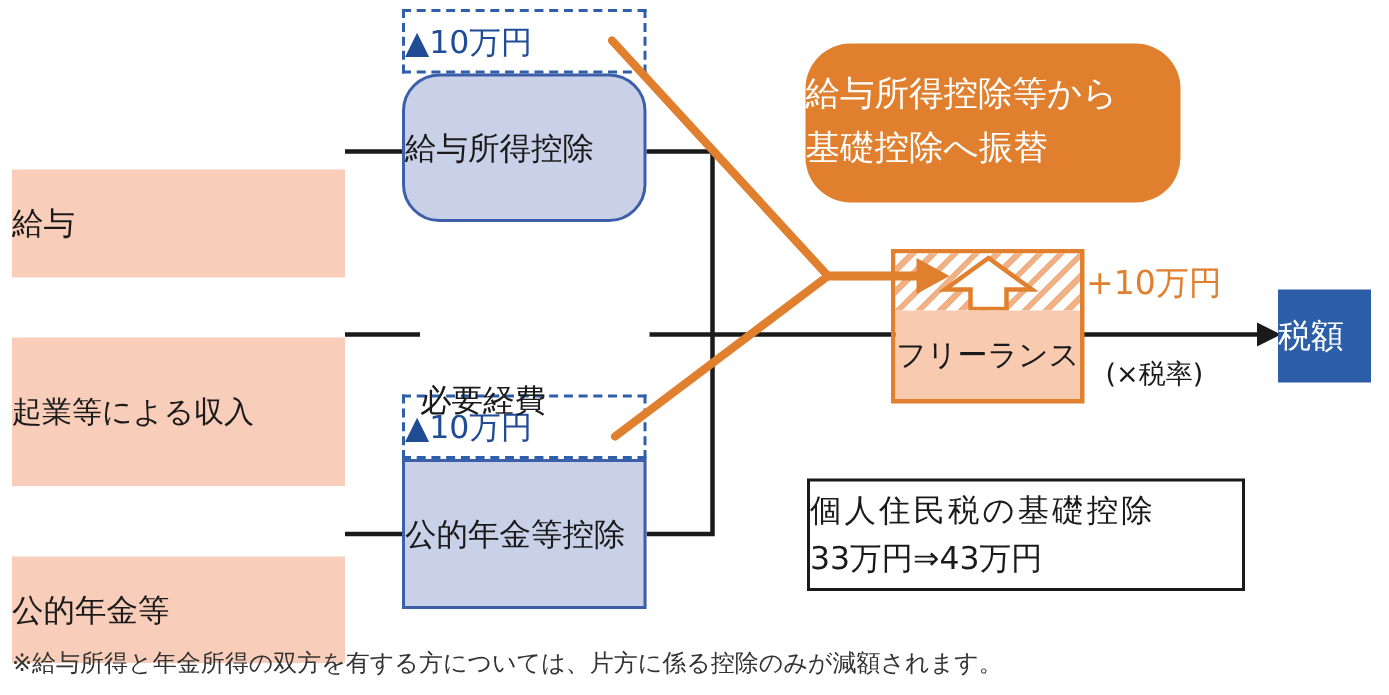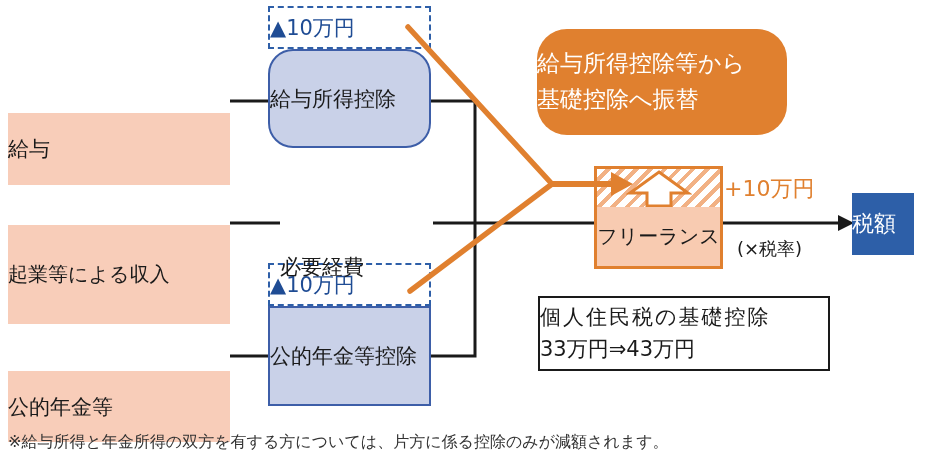--- a/index.html
+++ b/index.html
@@ -16,21 +16,21 @@
   .dashedbox{background:#fff;border:2px dashed #2E5FA8;color:#1F4C94;font-size:21px;}
   .expenses{font-size:21px;}
   .callout{background:#E0802F;border-radius:30px;color:#fff;font-size:23px;line-height:1.55;}
   .kiso{border:3px solid #E0802F;padding:0;align-items:stretch;justify-content:flex-start;}
   .kiso-hatch{height:38px;background:repeating-linear-gradient(135deg,#ffffff 0 6px,#F2B184 6px 10px);
               display:flex;align-items:flex-end;justify-content:center;}
   .kiso-label{flex:1;background:#F8CBB1;display:flex;align-items:center;justify-content:center;font-size:20px;}
   .plus{color:#E0802F;font-size:22px;}
   .taxbox{background:#2D5FA8;color:#fff;font-size:22px;}
   .rate{font-size:18px;}
-  .whitenote{background:#fff;border:2px solid #1a1a1a;font-size:21px;line-height:1.5;}
+  .whitenote{background:#fff;border:2px solid #1a1a1a;font-size:21px;line-height:1.5;margin-top:23px;}
   .whitenote .l1{letter-spacing:2px;}
   .footnote{position:absolute;left:8px;top:431px;width:912px;font-size:16px;line-height:22px;
             color:#333;z-index:2;text-align:left;}
 </style>
 </head>
 <body>
 
 <div class="canvas">
 
   <svg class="layer under" width="926" height="463" viewBox="0 0 926 463">

